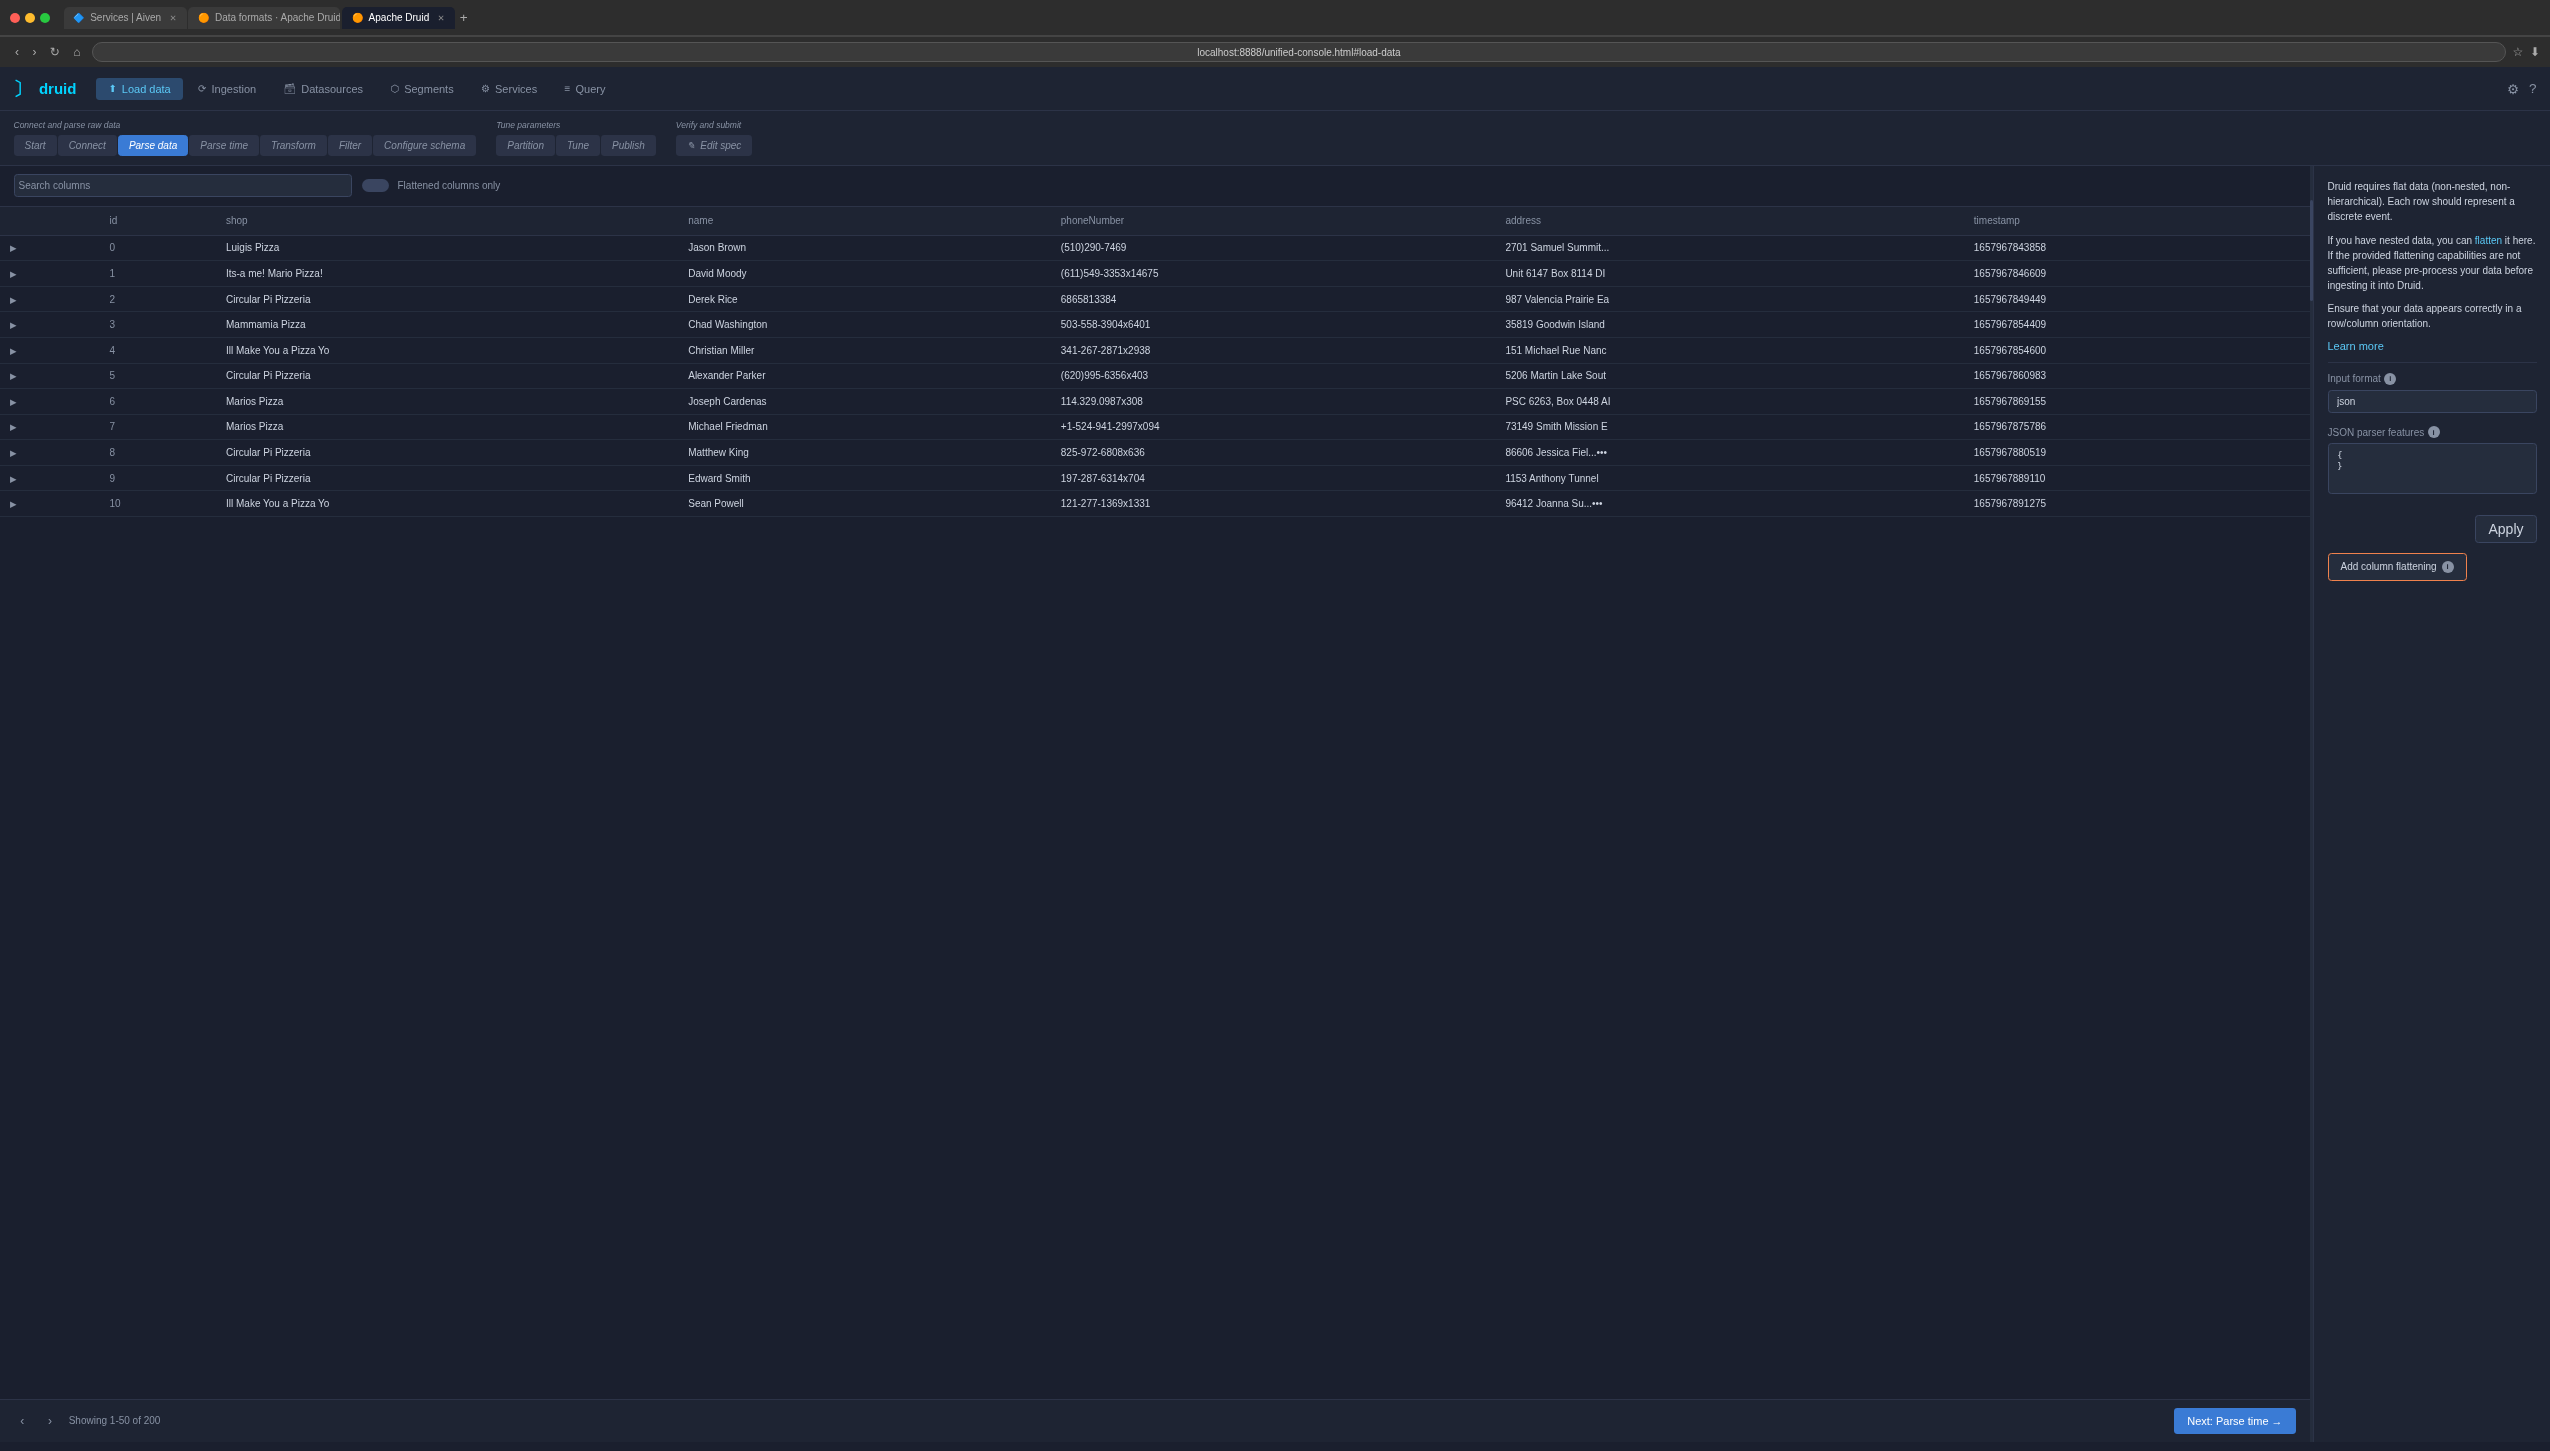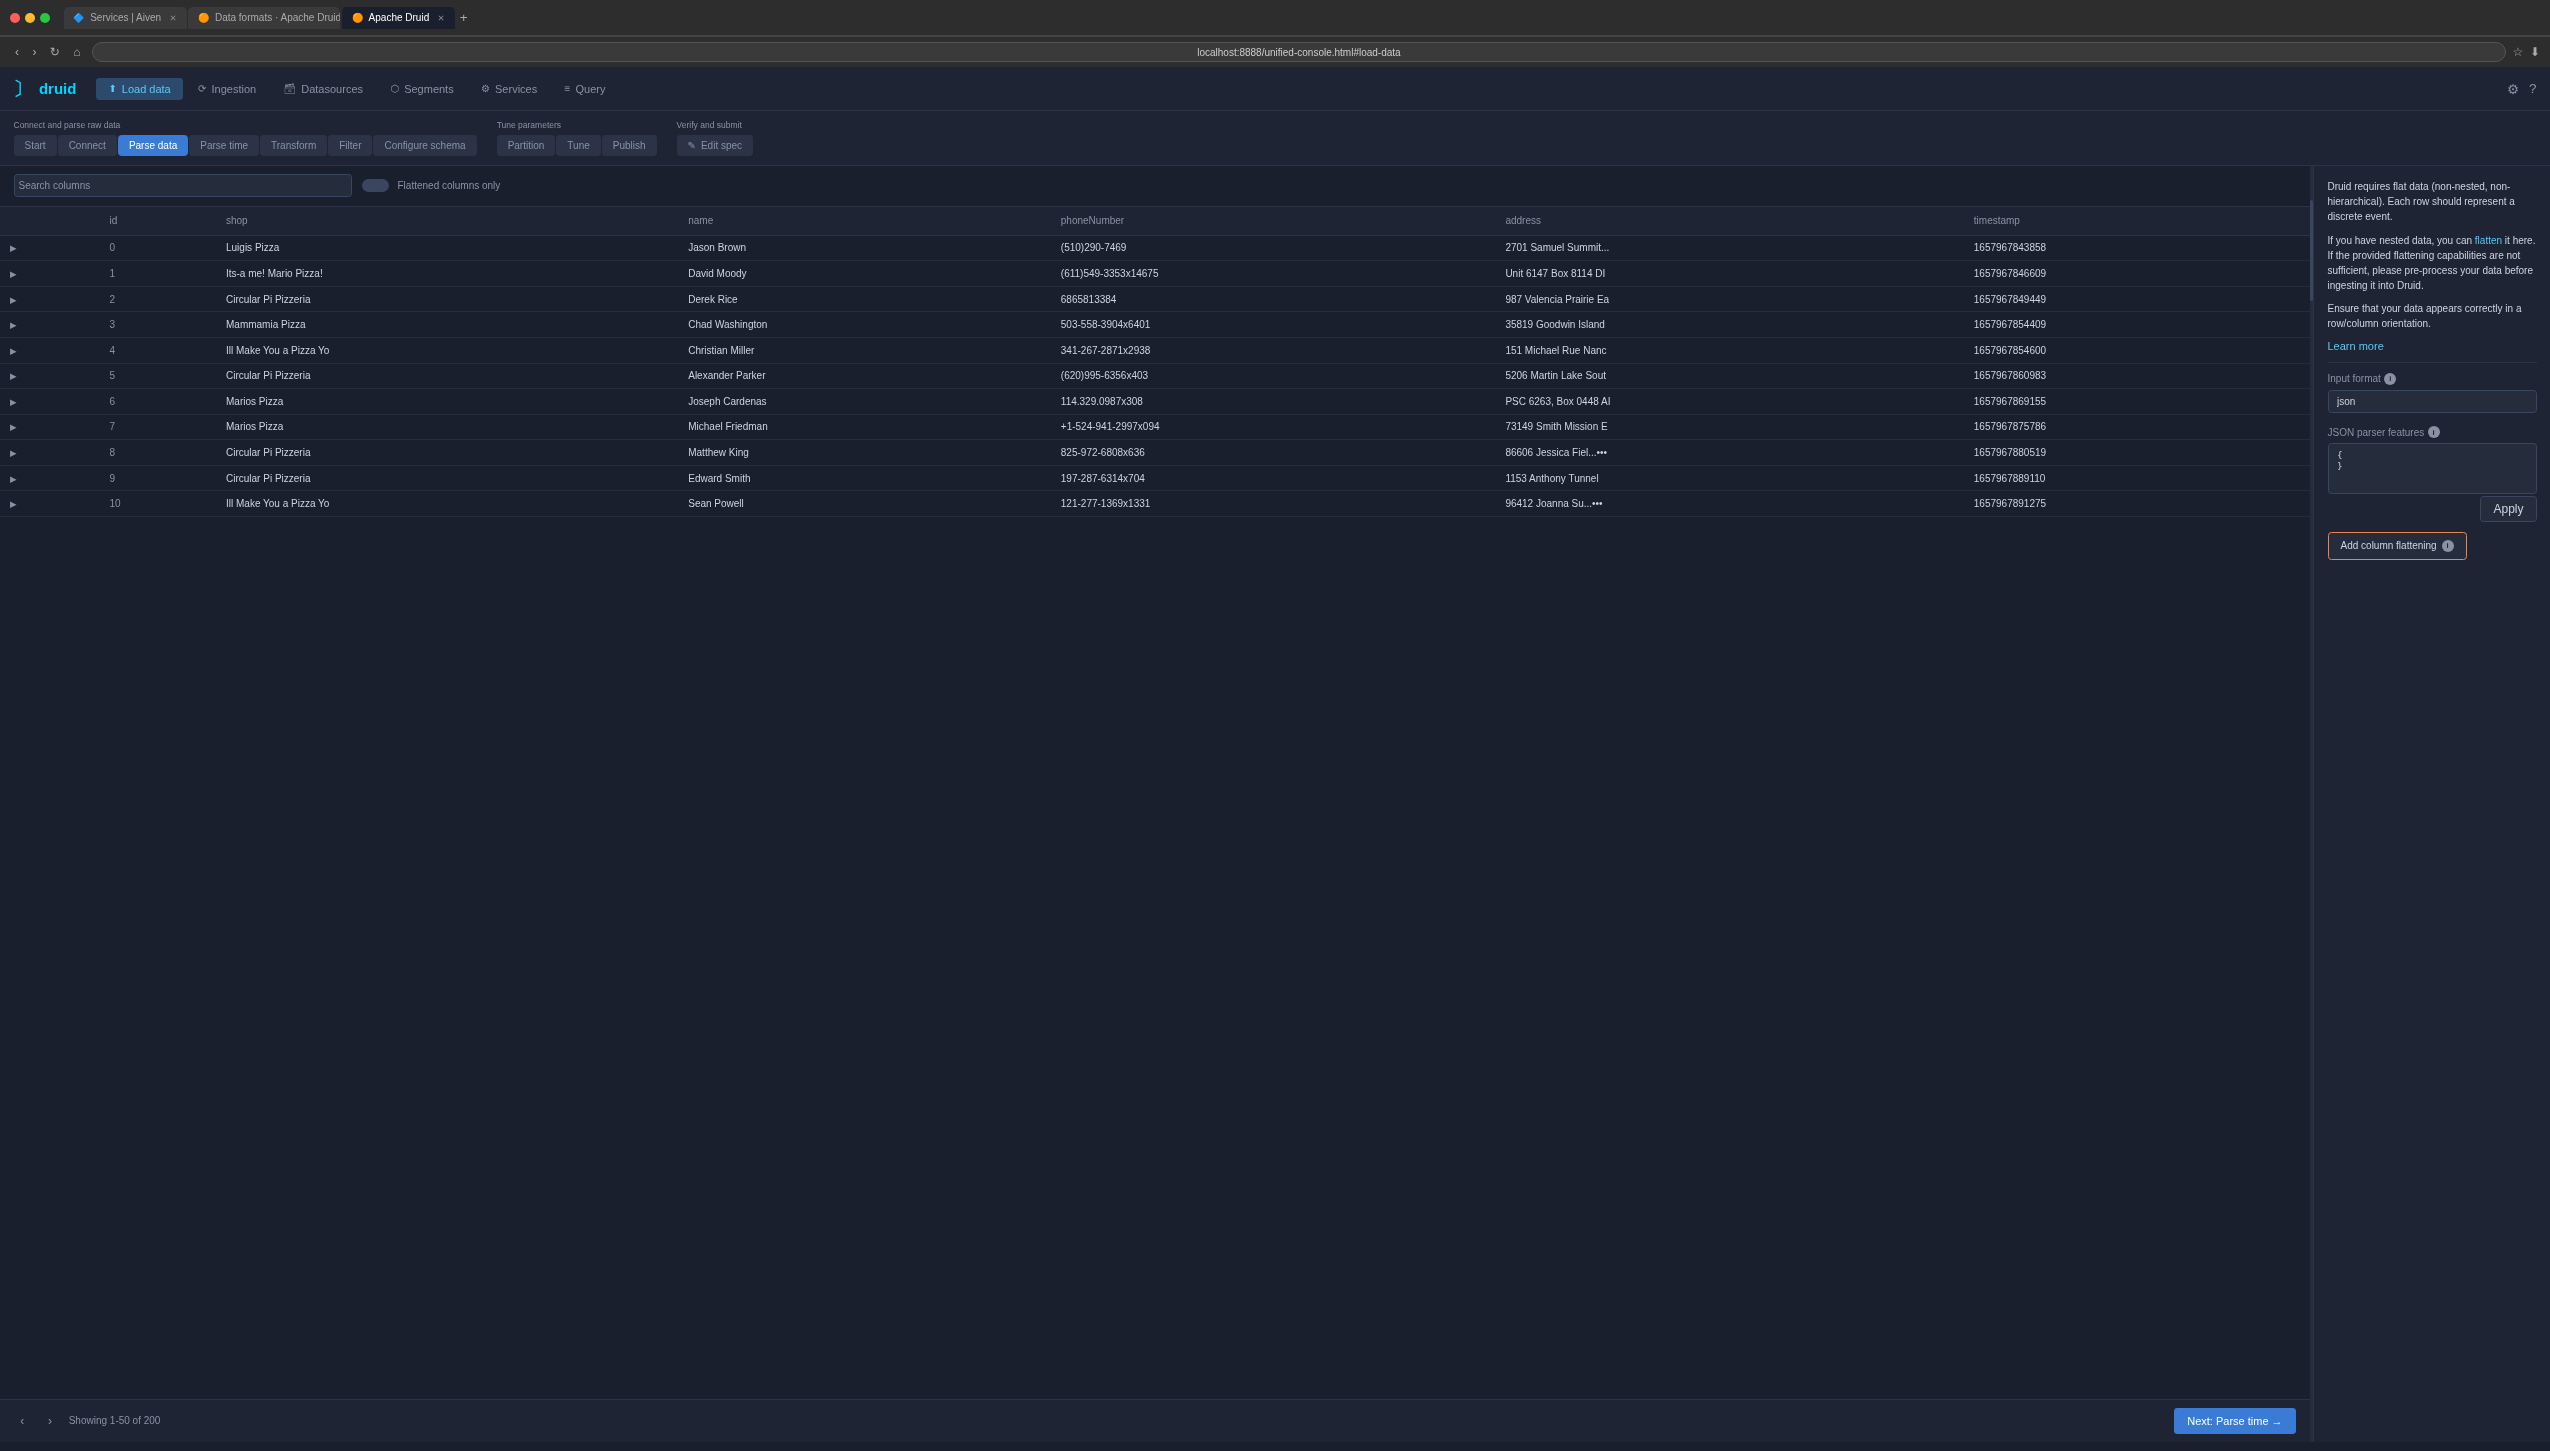--- a/index.html
+++ b/index.html
@@ -30,21 +30,21 @@
     .druid-logo { display: flex; align-items: center; gap: 6.8px; color: #00d4ff; font-weight: bold; font-size: 15px; margin-right: 20px; }
     .druid-logo-icon { font-size: 18.6px; }
     .topnav { display: flex; gap: 3.4px; }
     .topnav-item { color: #8892a4; padding: 5px 12px; border-radius: 3.4px; cursor: pointer; font-size: 11px; display: flex; align-items: center; gap: 5px; }
     .topnav-item.active { background: #2c4a6e; color: #5bc8f5; }
     .topnav-icon { font-size: 10px; }
     .topbar-right { margin-left: auto; display: flex; gap: 10px; color: #8892a4; font-size: 13.5px; }
 
     
     .wizard-bar { background: #1e2433; padding: 8.5px 13.5px; border-bottom: 0.8px solid #2c3347; display: flex; align-items: center; gap: 20px; }
-    .wizard-section { display: flex; flex-direction: column; gap: 5px; }
+    .wizard-section { display: flex; flex-direction: column; gap: 5px; font-style: italic; }
     .wizard-section-label { font-size: 8.5px; color: #8892a4; white-space: nowrap; }
     .wizard-steps { display: flex; gap: 1px; }
     .wizard-step { padding: 4.2px 10px; border-radius: 3.4px; font-size: 10px; cursor: pointer; border: 0.8px solid transparent; white-space: nowrap; }
     .wizard-step.inactive { background: #2c3347; color: #8892a4; }
     .wizard-step.active { background: #3a7bd5; color: #fff; border-color: #3a7bd5; }
     .wizard-step.edit-spec { background: #2c3347; color: #8892a4; display: flex; align-items: center; gap: 5px; }
 
     
     .main-content { display: flex; flex: 1; overflow: hidden; }
     .data-panel { flex: 1; display: flex; flex-direction: column; overflow: hidden; }
@@ -73,21 +73,21 @@
     
     .right-panel { width: 237px; background: #1e2433; border-left: 0.8px solid #2c3347; display: flex; flex-direction: column; overflow: hidden; }
     .right-panel-content { flex: 1; overflow-y: auto; padding: 13.5px; }
     .right-panel-content p { font-size: 10px; color: #cdd4e0; line-height: 1.5; margin-bottom: 8.5px; }
     .right-panel-content a { color: #5bc8f5; text-decoration: none; }
     .right-panel-section { margin-bottom: 13.5px; }
     .right-panel-label { font-size: 10px; color: #8892a4; margin-bottom: 5px; display: flex; align-items: center; gap: 3.4px; }
     .info-icon { width: 12px; height: 12px; background: #8892a4; border-radius: 50%; display: inline-flex; align-items: center; justify-content: center; color: #1e2433; font-size: 7.6px; font-weight: bold; cursor: pointer; }
     .right-panel-select { width: 100%; background: #252d3d; border: 0.8px solid #3a4560; color: #cdd4e0; padding: 5px 8.5px; border-radius: 3.4px; font-size: 10px; appearance: none; cursor: pointer; }
     .json-textarea { width: 100%; background: #252d3d; border: 0.8px solid #3a4560; color: #cdd4e0; padding: 5px 8.5px; border-radius: 3.4px; font-size: 9.3px; font-family: monospace; min-height: 51px; resize: none; }
-    .apply-btn { background: #252d3d; border: 0.8px solid #3a4560; color: #cdd4e0; padding: 5px 12px; border-radius: 3.4px; cursor: pointer; font-size: 12px; float: right; margin-top: 0; }
+    .apply-btn { background: #252d3d; border: 0.8px solid #3a4560; color: #cdd4e0; padding: 5px 12px; border-radius: 3.4px; cursor: pointer; font-size: 14px; float: right; margin-top: 19px; }
     .add-col-flatten-btn { background: #252d3d; border: 1.7px solid #f0824d; color: #cdd4e0; padding: 6.8px 12px; border-radius: 3.4px; cursor: pointer; font-size: 10px; display: flex; align-items: center; gap: 5px; margin-top: 10px; }
     .divider { border-top: 0.8px solid #2c3347; margin: 10px 0; }
     .scrollbar-divider { width: 3.4px; background: #252d3d; cursor: col-resize; flex-shrink: 0; }
     .scrollbar-thumb { width: 3.4px; height: 101px; background: #3a4560; border-radius: 1.7px; margin: 34px auto; }
   </style>
 </head>
 <body>
 
 <div class="browser-chrome">
   <div class="browser-dots">

